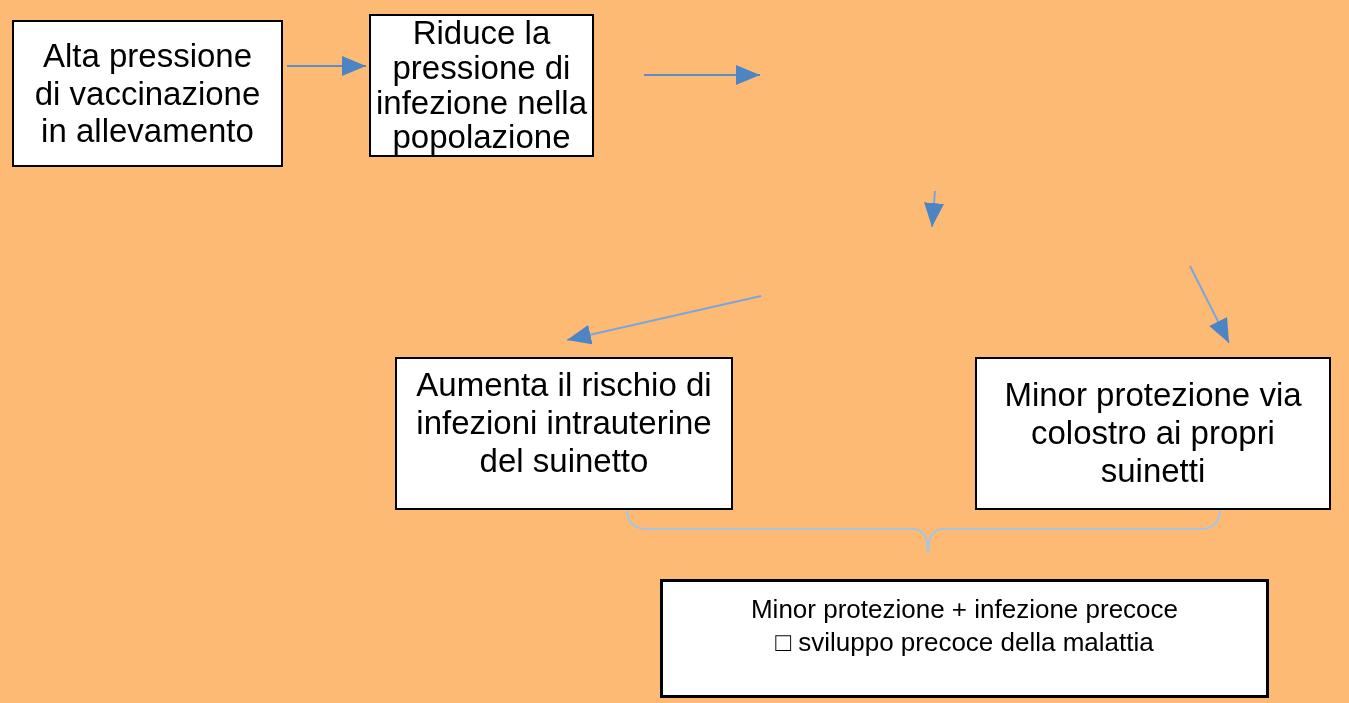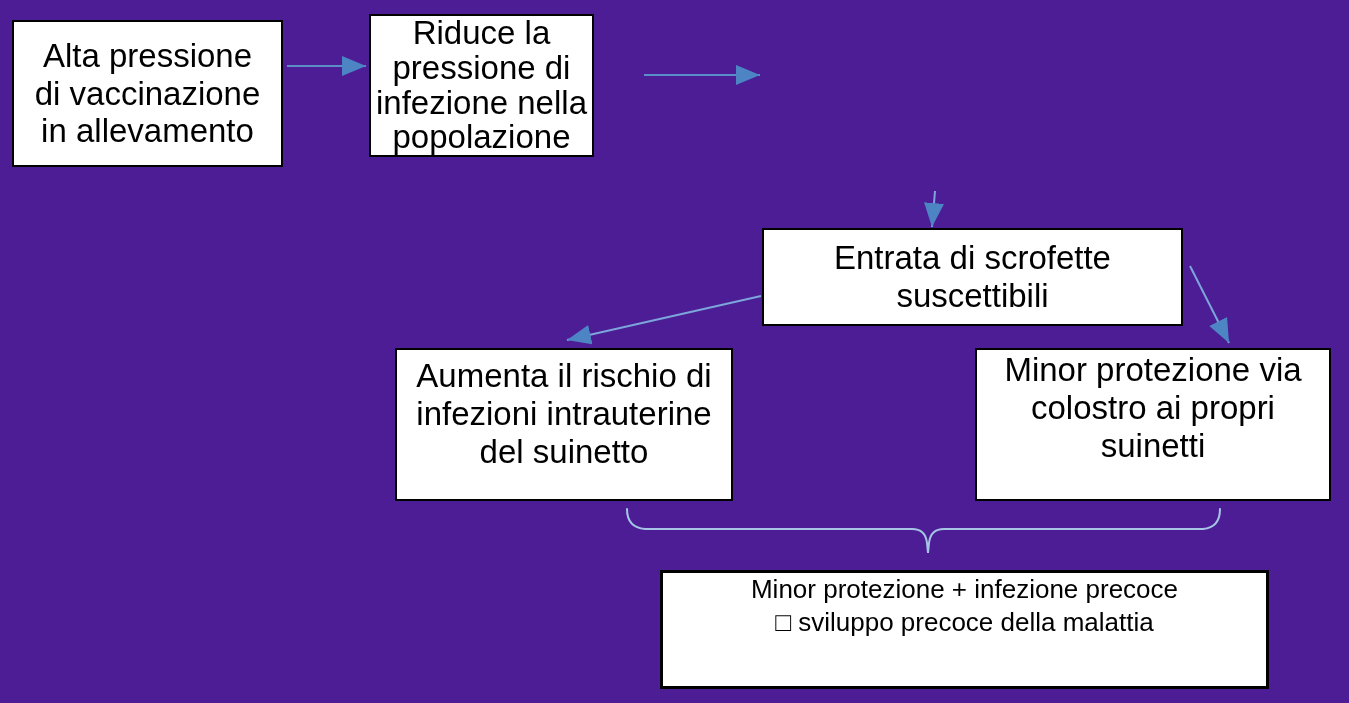--- a/index.html
+++ b/index.html
@@ -4,49 +4,49 @@
 <style>
   html, body {
     margin: 0;
     padding: 0;
     background: #ffffff;
   }
   .canvas {
     position: relative;
     width: 1349px;
     height: 703px;
-    background: #4c1d95;
+    background: #fdba74;
     font-family: "Liberation Sans", "DejaVu Sans", sans-serif;
     color: #000000;
     overflow: hidden;
   }
   .node {
     position: absolute;
     box-sizing: border-box;
     background: #ffffff;
     border: 2px solid #000000;
     display: flex;
     justify-content: center;
     text-align: center;
     white-space: pre-line;
     line-height: 1.15;
     font-size: 33px;
   }
   .node span { display: block; width: 100%; }
   .v-center { align-items: center; }
-  .v-top    { align-items: flex-start; }
+  .v-top    { align-items: flex-start; margin-top: 9px; }
 
   .n1 { left: 12px;  top: 20px;  width: 271px; height: 147px; }
   .n2 { left: 369px; top: 14px;  width: 225px; height: 143px; line-height: 1.06; }
   .n3 { left: 767px; top: 10px;  width: 360px; height: 181px; border-width: 3px; line-height: 1.06; }
   .n4 { left: 762px; top: 228px; width: 421px; height: 98px;  }
   .n5 { left: 395px; top: 348px; width: 338px; height: 153px; padding-top: 7px; }
-  .n6 { left: 975px; top: 348px; width: 356px; height: 153px; padding-top: 1px; }
+  .n6 { left: 975px; top: 348px; width: 356px; height: 153px; padding-top: 17px; }
   .n7 { left: 660px; top: 570px; width: 609px; height: 119px; border-width: 3px;
-        font-size: 26px; line-height: 1.25; }
+        font-size: 26px; line-height: 1.25; padding-top: 11px; }
 
   svg.connectors {
     position: absolute;
     left: 0; top: 0;
     width: 1349px;
     height: 703px;
     pointer-events: none;
   }
   .conn-line     { stroke: #5b8dc8; stroke-width: 2; fill: none; }
   .conn-line-lt  { stroke: #7ca6db; stroke-width: 2; fill: none; }
@@ -84,24 +84,20 @@
   </div>
 
   <div class="node n2 v-center">
     <span>Riduce la
 pressione di
 infezione nella
 popolazione</span>
   </div>
 
 
-  <div class="node n4 v-center">
-    <span>Entrata di scrofette
-suscettibili</span>
-  </div>
 
   <div class="node n5 v-top">
     <span>Aumenta il rischio di
 infezioni intrauterine
 del suinetto</span>
   </div>
 
   <div class="node n6 v-top">
     <span>Minor protezione via
 colostro ai propri

